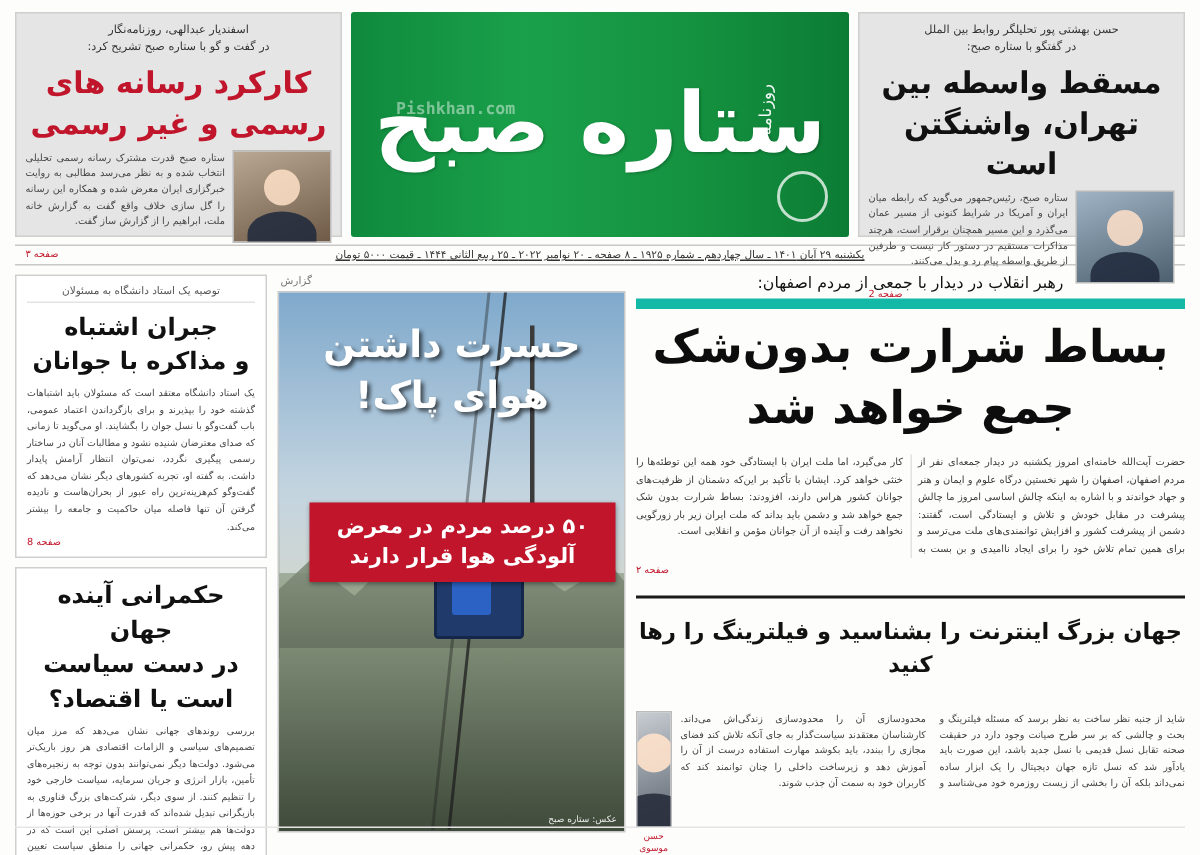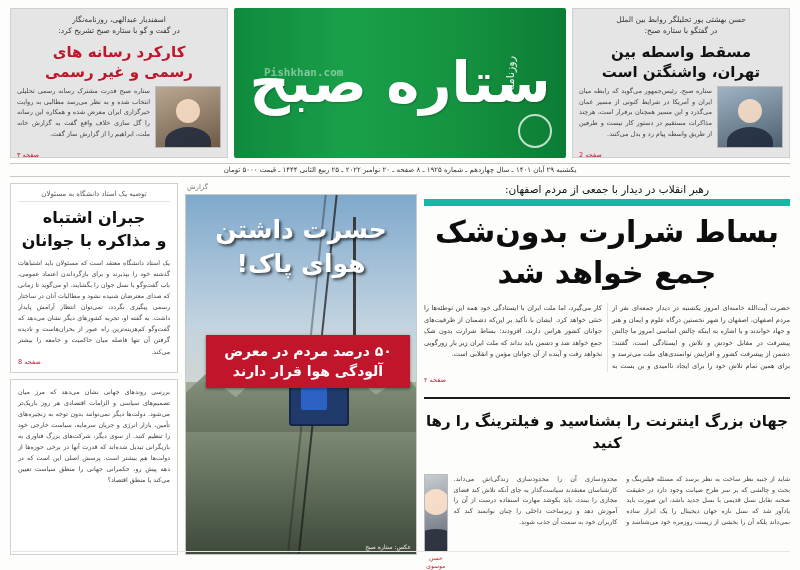--- a/index.html
+++ b/index.html
@@ -98,21 +98,21 @@
     flex-direction: column;
   }
   .kicker {
     font-size: 7.5px;
     line-height: 1.5;
     color: #333;
     text-align: center;
     margin-bottom: 3px;
   }
   .side-head {
-    font-size: 15px;
+    font-size: 20px;
     font-weight: bold;
     line-height: 1.35;
     color: #111;
     text-align: center;
     margin: 2px 0 4px 0;
   }
   .side-head.red { color: #c0152a; }
   .side-row {
     display: flex;
     gap: 5px;
@@ -168,20 +168,21 @@
   
   .datebar {
     margin-top: 5px;
     border-top: 1px solid #c8c8c8;
     border-bottom: 1px solid #c8c8c8;
     font-size: 7px;
     color: #333;
     padding: 2px 4px;
     text-align: center;
     letter-spacing: .2px;
+    text-decoration: underline;
   }
 
   
   .body-grid {
     display: flex;
     gap: 7px;
     margin-top: 6px;
     height: 372px;
   }
   .col-right {
@@ -535,20 +536,21 @@
     </div>
 
     <div class="col-left">
       <div class="lbox" style="flex:1 1 52%;">
         <div class="kick">توصیه یک استاد دانشگاه به مسئولان</div>
         <h3>جبران اشتباه<br>و مذاکره با جوانان</h3>
         <p>یک استاد دانشگاه معتقد است که مسئولان باید اشتباهات گذشته خود را بپذیرند و برای بازگرداندن اعتماد عمومی، باب گفت‌وگو با نسل جوان را بگشایند. او می‌گوید تا زمانی که صدای معترضان شنیده نشود و مطالبات آنان در ساختار رسمی پیگیری نگردد، نمی‌توان انتظار آرامش پایدار داشت. به گفته او، تجربه کشورهای دیگر نشان می‌دهد که گفت‌وگو کم‌هزینه‌ترین راه عبور از بحران‌هاست و نادیده گرفتن آن تنها فاصله میان حاکمیت و جامعه را بیشتر می‌کند.</p>
         <div class="more">صفحه 8</div>
       </div>
       <div class="lbox" style="flex:1 1 48%;">
+        <h3>حکمرانی آینده جهان<br>در دست سیاست<br>است یا اقتصاد؟</h3>
         <p>بررسی روندهای جهانی نشان می‌دهد که مرز میان تصمیم‌های سیاسی و الزامات اقتصادی هر روز باریک‌تر می‌شود. دولت‌ها دیگر نمی‌توانند بدون توجه به زنجیره‌های تأمین، بازار انرژی و جریان سرمایه، سیاست خارجی خود را تنظیم کنند. از سوی دیگر، شرکت‌های بزرگ فناوری به بازیگرانی تبدیل شده‌اند که قدرت آنها در برخی حوزه‌ها از دولت‌ها هم بیشتر است. پرسش اصلی این است که در دهه پیش رو، حکمرانی جهانی را منطق سیاست تعیین می‌کند یا منطق اقتصاد؟</p>
 
       </div>
     </div>
 
   </div>
 
   <div class="footer-strip">
     <span></span>
     <span></span>

